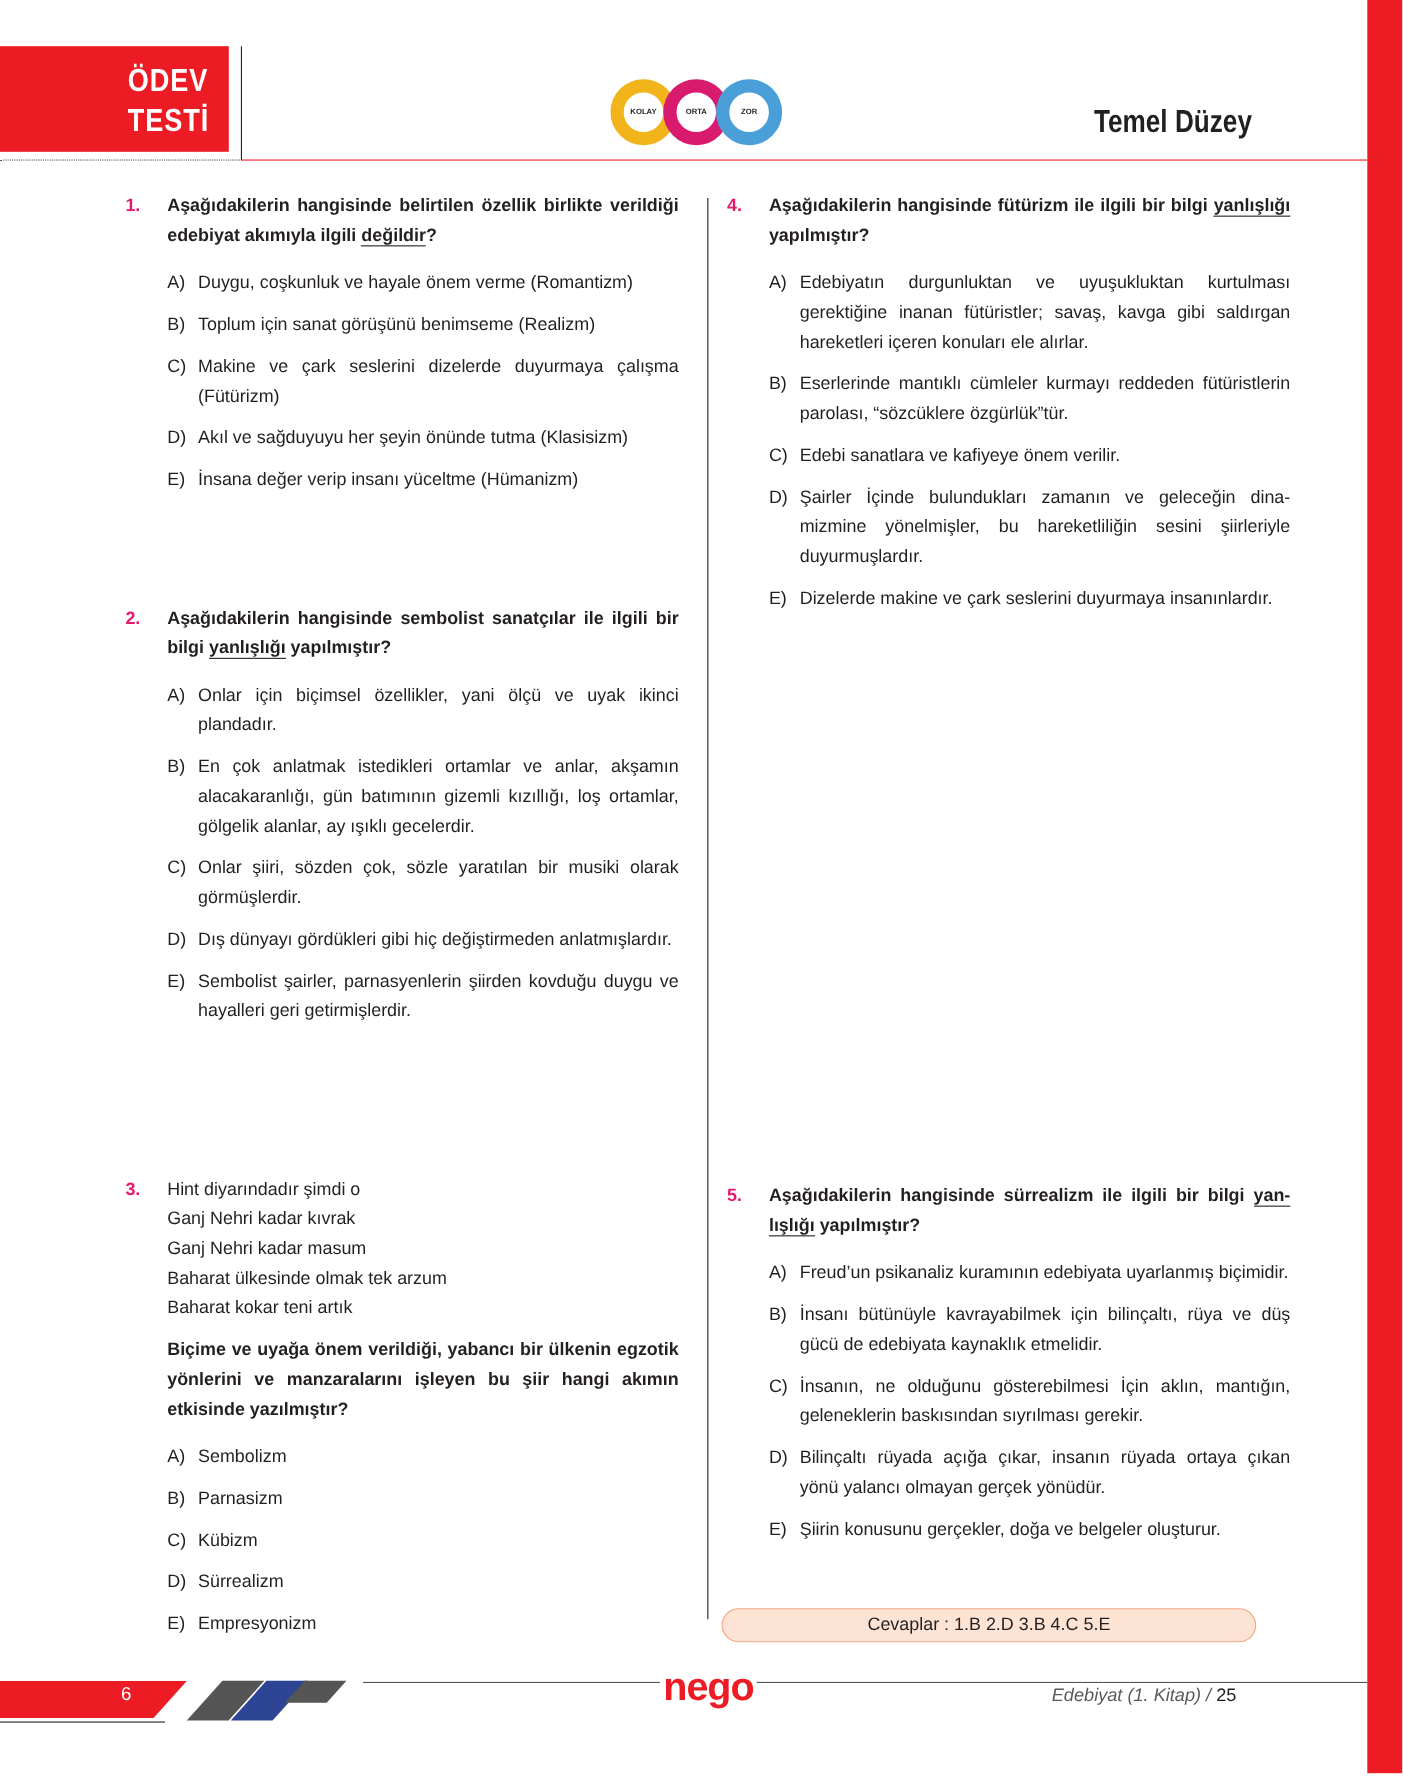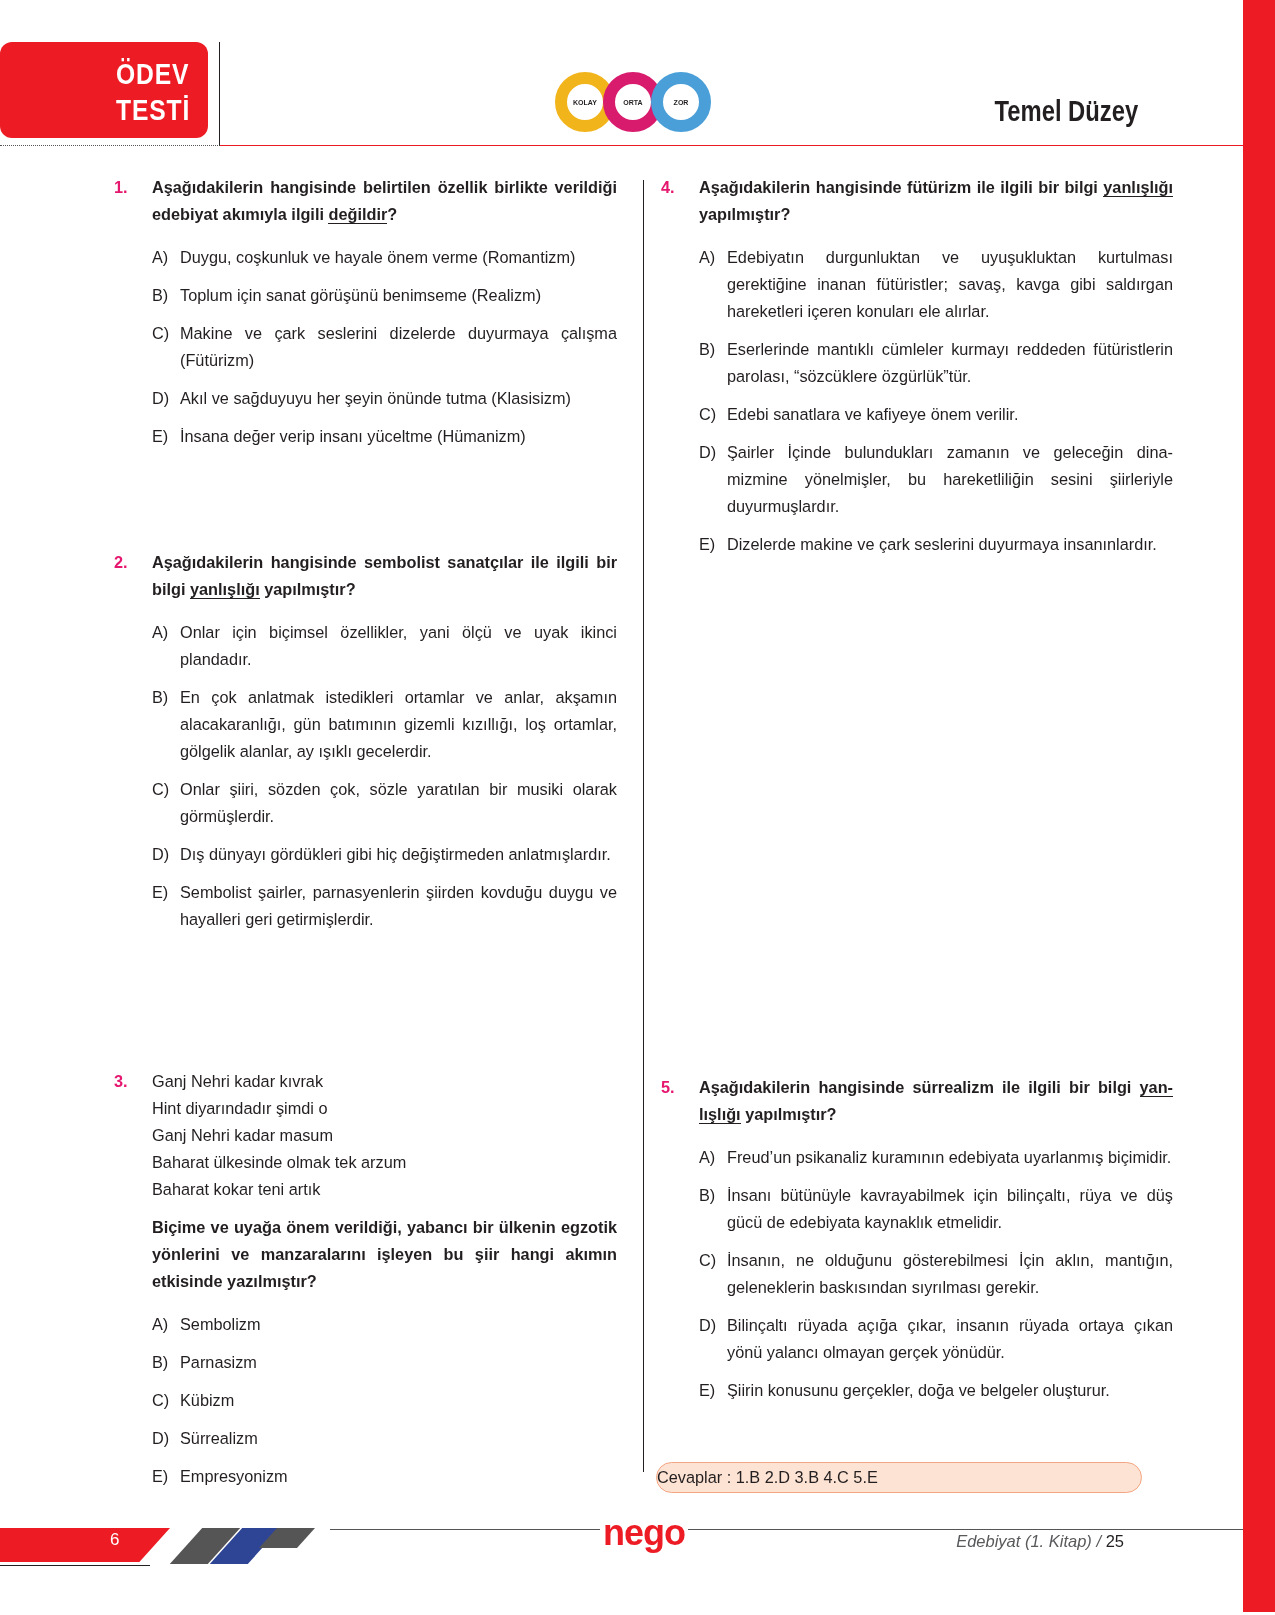--- a/index.html
+++ b/index.html
@@ -1,21 +1,21 @@
 <!DOCTYPE html>
 <html><head>
 <meta charset="utf-8">
 <style>
   html, body { margin:0; padding:0; background:#fff; }
   body { width:1275px; height:1615px; position:relative; overflow:hidden;
          font-family:"Liberation Sans", sans-serif; color:#231f20; }
   .abs { position:absolute; }
 
   
-  .hdr-box { left:0; top:42px; width:208px; height:96px; background:#ed1c24;border-radius:12px; }
+  .hdr-box { left:0; top:42px; width:208px; height:96px; background:#ed1c24; }
   .hdr-box-border { left:0; top:42px; width:220px; height:104px;
                     border-right:1px solid #231f20; border-bottom:1px dotted #555; box-sizing:border-box; }
   .hdr-title { right:18px; top:14px; color:#fff; font-weight:bold; font-size:29px; line-height:36px;
                text-align:left; letter-spacing:1px; font-family:"Liberation Sans Narrow","Liberation Sans",sans-serif; transform:scaleX(0.85); transform-origin:right top; }
   .hdr-line { left:220px; top:145px; width:1023px; height:1px; background:#ed1c24; }
   .right-bar { left:1243px; top:0; width:32px; height:1612px; background:#ed1c24; }
   .level-title { right:137px; top:95px; font-size:29px; font-weight:bold; color:#231f20;
                  transform:scaleX(0.82); transform-origin:right top; }
 
   .rings { left:555px; top:72px; width:160px; height:64px; }
@@ -30,21 +30,21 @@
   .q .stem { font-weight:bold; text-align:justify; }
   .q .stem u { text-decoration:none; border-bottom:1.5px solid #231f20; }
   .q .opt { position:relative; padding-left:28px; text-align:justify; margin-top:11px; }
   .q .opt .lbl { position:absolute; left:0; top:0; }
   .q .first-opt { margin-top:16px; }
   .poem-line { font-weight:normal; }
 
   
   .answers { left:656px; top:1462px; width:486px; height:31px; border-radius:16px;
              background:#fde3d3; border:1.5px solid #f4a582; box-sizing:border-box;
-             font-size:16.3px; line-height:29px; text-align:left; }
+             font-size:16.3px; line-height:29px; text-align:center; }
 
   
   .ftr-red { left:0; top:1528px; width:170px; height:34px; background:#ed1c24;
              clip-path:polygon(0 0,100% 0,82% 100%,0 100%); }
   .ftr-under { left:0; top:1565px; width:150px; height:1px; background:#231f20; }
   .page-num { left:110px; top:1530px; color:#fff; font-size:17px; }
   .stripe { position:absolute; top:1528px; height:36px; width:38px; transform:skewX(-42deg); }
   .ftr-line-l { left:330px; top:1529px; width:270px; height:1px; background:#555; }
   .ftr-line-r { left:688px; top:1529px; width:555px; height:1px; background:#555; }
   .logo { left:603px; top:1512px; color:#ed1c24; font-weight:bold; font-size:36px; letter-spacing:-1px; }
@@ -96,22 +96,22 @@
   <div class="opt first-opt"><span class="lbl">A)</span><span>Onlar için biçimsel özellikler, yani ölçü ve uyak ikinci plandadır.</span></div>
   <div class="opt"><span class="lbl">B)</span><span>En çok anlatmak istedikleri ortamlar ve anlar, akşamın alacakaranlığı, gün batımının gizemli kızıllığı, loş ortam­lar, gölgelik alanlar, ay ışıklı gecelerdir.</span></div>
   <div class="opt"><span class="lbl">C)</span><span>Onlar şiiri, sözden çok, sözle yaratılan bir musiki olarak görmüşlerdir.</span></div>
   <div class="opt"><span class="lbl">D)</span><span>Dış dünyayı gördükleri gibi hiç değiştirmeden anlatmış­lardır.</span></div>
   <div class="opt"><span class="lbl">E)</span><span>Sembolist şairler, parnasyenlerin şiirden kovduğu duygu ve hayalleri geri getirmişlerdir.</span></div>
 </div>
 
 <div class="q" style="left:152px;top:1068px;">
   <span class="num">3.</span>
   <div class="poem">
+    <div class="poem-line">Hint diyarındadır şimdi o</div>
     <div class="poem-line">Ganj Nehri kadar kıvrak</div>
-    <div class="poem-line">Hint diyarındadır şimdi o</div>
     <div class="poem-line">Ganj Nehri kadar masum</div>
     <div class="poem-line">Baharat ülkesinde olmak tek arzum</div>
     <div class="poem-line">Baharat kokar teni artık</div>
   </div>
   <div class="stem" style="margin-top:11px;">Biçime ve uyağa önem verildiği, yabancı bir ülkenin eg­zotik yönlerini ve manzaralarını işleyen bu şiir hangi akı­mın etkisinde yazılmıştır?</div>
   <div class="opt first-opt"><span class="lbl">A)</span><span>Sembolizm</span></div>
   <div class="opt"><span class="lbl">B)</span><span>Parnasizm</span></div>
   <div class="opt"><span class="lbl">C)</span><span>Kübizm</span></div>
   <div class="opt"><span class="lbl">D)</span><span>Sürrealizm</span></div>
   <div class="opt"><span class="lbl">E)</span><span>Empresyonizm</span></div>

